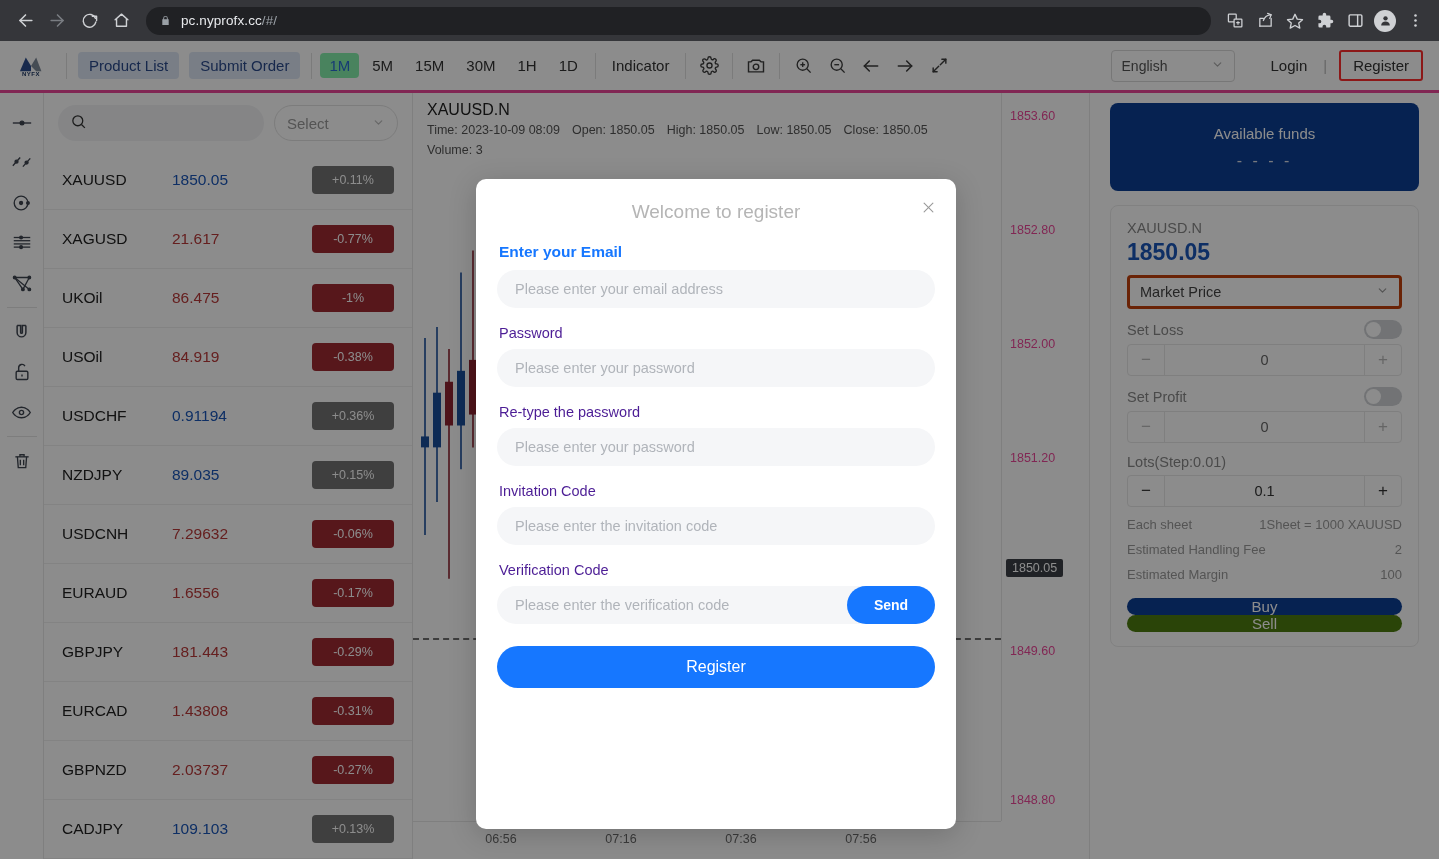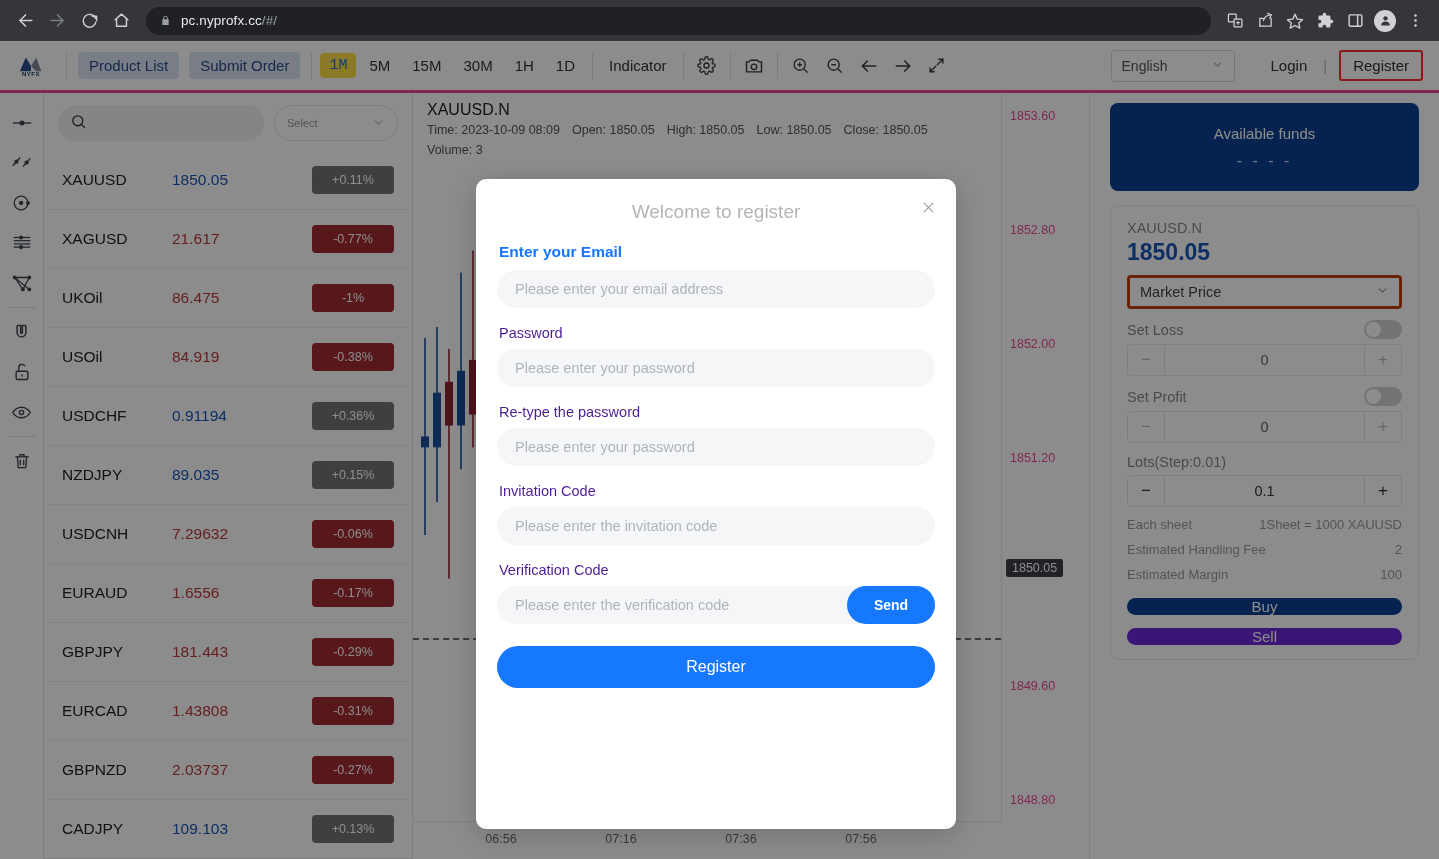--- a/index.html
+++ b/index.html
@@ -97,21 +97,21 @@
     border-radius: 4px;
     background: #dce6f5;
     white-space: nowrap;
     margin: 0 5px;
   }
   .tb-period {
     font-size: 15px; color: #333;
     padding: 4px 9px; border-radius: 4px;
     margin: 0 2px;
   }
-  .tb-period.active { background: #fde047; color: #2b6cd4; font-family: Liberation Mono, monospace; }
+  .tb-period.active { background: #86efac; color: #2b6cd4; }
   .tb-text {
     font-size: 15px; color: #333; padding: 4px 10px;
     white-space: nowrap;
   }
   .tb-icon {
     width: 34px; height: 30px;
     display: flex; align-items: center; justify-content: center;
     color: #3c3c3c;
   }
   .toolbar-right {
@@ -171,21 +171,21 @@
     flex: 1; height: 36px;
     background: #f2f3f5; border-radius: 18px;
     display: flex; align-items: center; padding: 0 12px;
     color: #333;
   }
   .select-box {
     width: 124px; height: 36px;
     border: 1px solid #e2e2e2; border-radius: 18px;
     display: flex; align-items: center; justify-content: space-between;
     padding: 0 12px;
-    font-size: 11px; color: #999;
+    font-size: 15px; color: #999;
   }
   .prod-row {
     height: 59px;
     display: flex; align-items: center;
     border-bottom: 1px solid #eee;
     padding: 0 18px 0 18px;
   }
   .prod-sym { width: 110px; font-size: 15.5px; color: #222; }
   .prod-price { flex: 1; font-size: 15.5px; }
   .prod-price.up { color: #1a56b8; }
@@ -310,21 +310,21 @@
     font-size: 13px; color: #9a9a9a;
     margin-top: 10px;
   }
   .trade-buttons { display: flex; margin-top: 16px; flex-direction: column; }
   .buy-btn, .sell-btn {
     flex: 1; height: 36px; border-radius: 18px;
     display: flex; align-items: center; justify-content: center;
     color: #fff; font-size: 15px;
   }
   .buy-btn { background: #0b3e94; }
-  .sell-btn { background: #6d28d9; margin-top: 13px; }
+  .sell-btn { background: #4d7c0f; }
 
   
   .modal {
     position: absolute;
     left: 476px; top: 138px;
     width: 480px; height: 650px;
     background: #fff;
     border-radius: 10px;
     z-index: 100;
     box-shadow: 0 6px 28px rgba(0,0,0,.18);
@@ -738,21 +738,21 @@
         </svg>
 
       <div class="price-line" style="top:545px"></div>
 
       <div class="price-axis">
           <div class="axis-label" style="top: 23px;">1853.60</div>
           <div class="axis-label" style="top: 137px;">1852.80</div>
           <div class="axis-label" style="top: 251px;">1852.00</div>
           <div class="axis-label" style="top: 365px;">1851.20</div>
           <div class="axis-label" style="top: 479px;">1850.40</div>
-          <div class="axis-label" style="top: 593px;">1849.60</div>
+          <div class="axis-label" style="top: 558px;">1849.60</div>
           <div class="axis-label" style="top: 707px;">1848.80</div>
           <div class="axis-label current" style="top: 475px;">1850.05</div>
         </div>
       <div class="time-axis">
           <div class="time-label" style="left: 88px;">06:56</div>
           <div class="time-label" style="left: 208px;">07:16</div>
           <div class="time-label" style="left: 328px;">07:36</div>
           <div class="time-label" style="left: 448px;">07:56</div>
         </div>
     </div>

